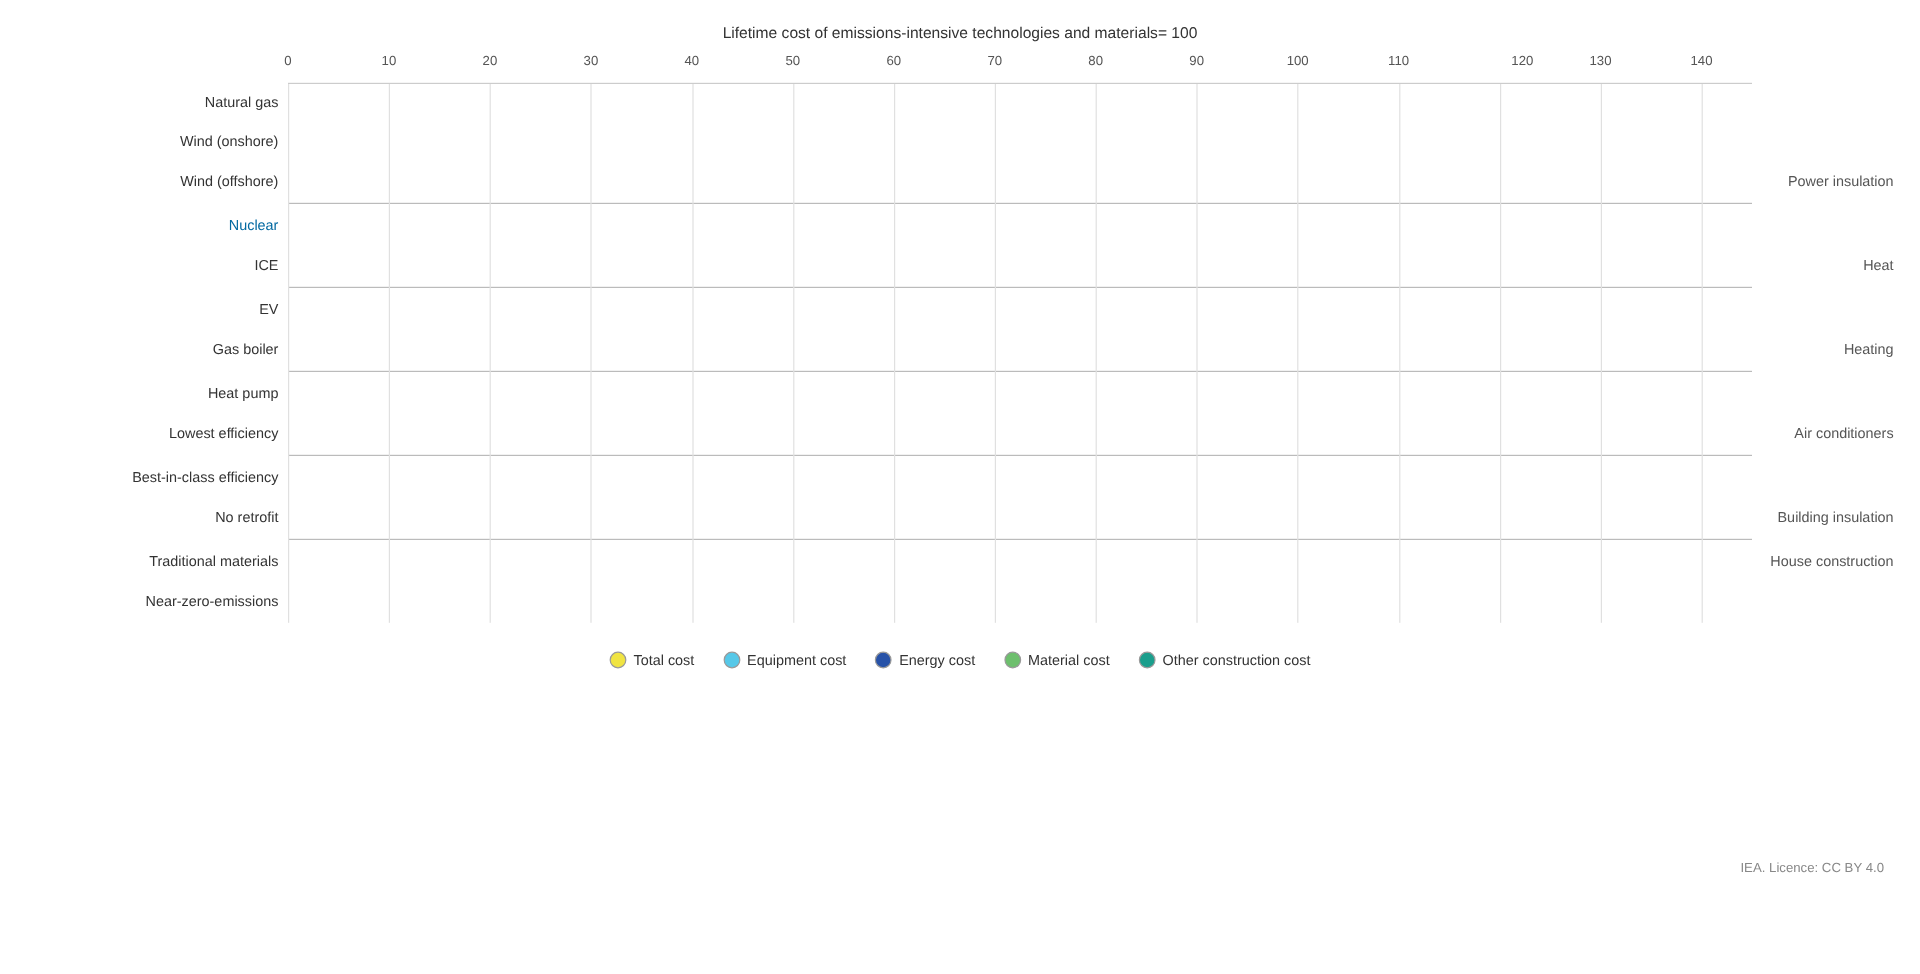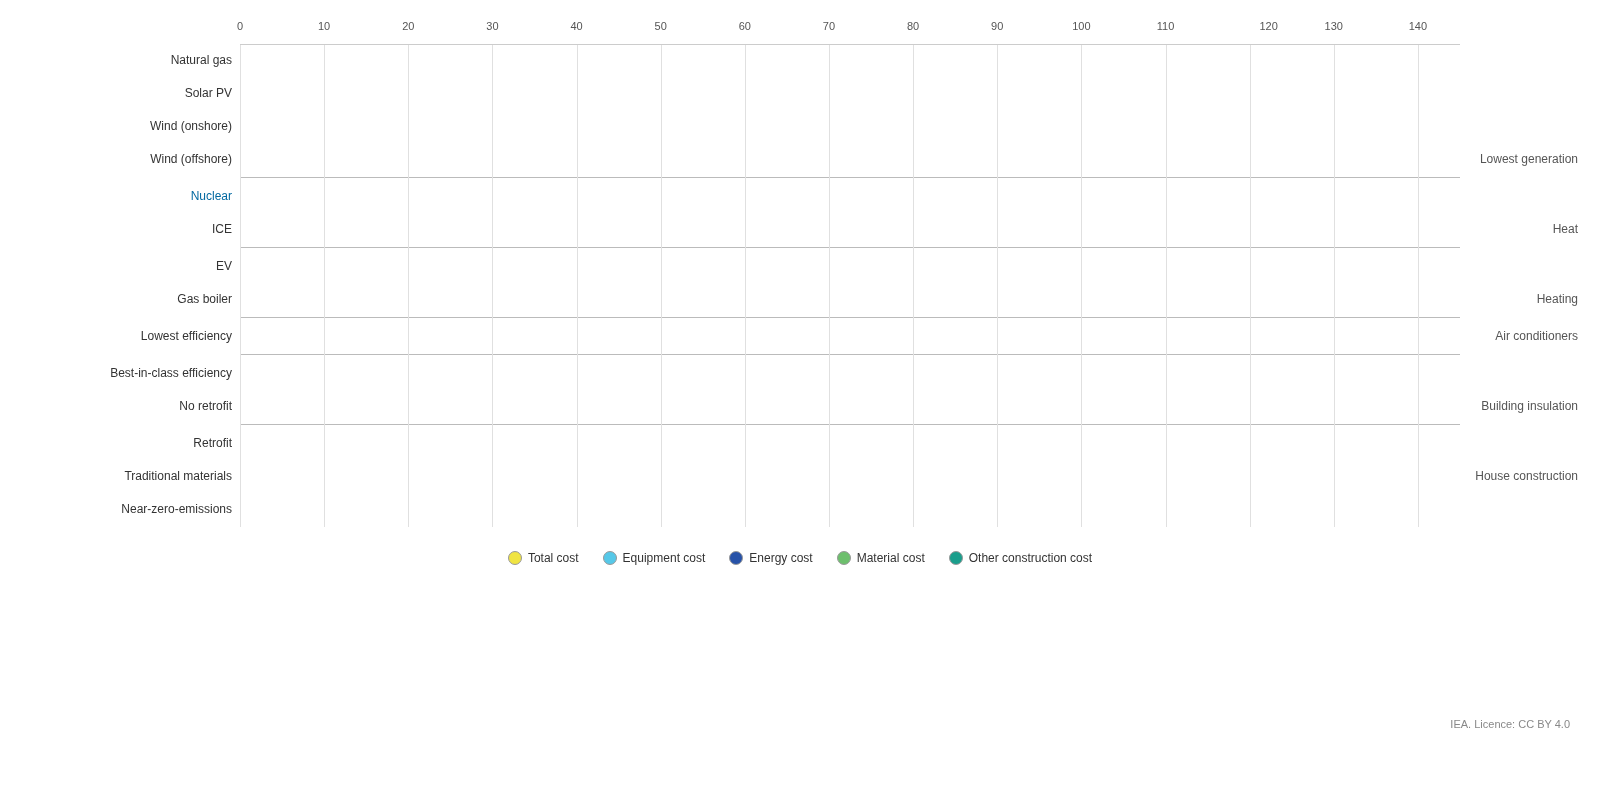--- a/index.html
+++ b/index.html
@@ -14,20 +14,21 @@
     .bar-segment { height: 22px; display: inline-block; }
     .grid-line { position: absolute; top: 0; bottom: 0; width: 1px; background: #e0e0e0; pointer-events: none; }
     .legend { display: flex; align-items: center; justify-content: center; gap: 24px; margin-top: 16px; padding-top: 8px; }
     .legend-item { display: flex; align-items: center; gap: 6px; font-size: 12px; color: #333; }
     .credit { position: absolute; bottom: 82px; right: 30px; font-size: 11px; color: #888; }
   </style>
 </head>
 <body>
 
 <div class="chart-container">
+  <div class="chart-title">Lifetime cost of emissions-intensive technologies and materials= 100</div>
   <div class="chart-area" id="chart-area">
       <div class="x-axis-top" style="position: relative; margin-left: 220px; margin-right: 120px; height: 25px;">
         <div class="x-tick" style="position: absolute; left: 0%; top: 0px; display: flex; flex-direction: column; align-items: center;">
           <span class="x-tick-label" style="font-size: 11px; color: rgb(85, 85, 85); transform: translateX(-50%);">0</span>
         </div>
         <div class="x-tick" style="position: absolute; left: 6.89655%; top: 0px; display: flex; flex-direction: column; align-items: center;">
           <span class="x-tick-label" style="font-size: 11px; color: rgb(85, 85, 85); transform: translateX(-50%);">10</span>
         </div>
         <div class="x-tick" style="position: absolute; left: 13.7931%; top: 0px; display: flex; flex-direction: column; align-items: center;">
           <span class="x-tick-label" style="font-size: 11px; color: rgb(85, 85, 85); transform: translateX(-50%);">20</span>
@@ -85,37 +86,31 @@
         <div class="grid-line" style="position: absolute; left: 82.7586%; top: 0px; bottom: 0px; width: 1px; background: rgb(224, 224, 224); z-index: 0;"></div>
         <div class="grid-line" style="position: absolute; left: 89.6552%; top: 0px; bottom: 0px; width: 1px; background: rgb(224, 224, 224); z-index: 0;"></div>
         <div class="grid-line" style="position: absolute; left: 96.5517%; top: 0px; bottom: 0px; width: 1px; background: rgb(224, 224, 224); z-index: 0;"></div>
         <div class="bar-row" style="display: flex; align-items: center; height: 30px; margin-bottom: 3px; position: relative;">
           <span style="position: absolute; left: -218px; width: 210px; text-align: right; font-size: 12px; color: rgb(51, 51, 51); white-space: nowrap;">Natural gas</span>
           <div style="display: flex; height: 22px; align-items: center; z-index: 1;">
             <div class="bar-segment" style="width: 68.9655%; height: 22px; background-color: rgb(240, 228, 66); display: inline-block;"></div>
           </div>
         </div>
         <div class="bar-row" style="display: flex; align-items: center; height: 30px; margin-bottom: 3px; position: relative;">
-          <span style="position: absolute; left: -218px; width: 210px; text-align: right; font-size: 12px; color: rgb(51, 51, 51); white-space: nowrap;">Solar PV</span>
-          <div style="display: flex; height: 22px; align-items: center; z-index: 1;">
-            <div class="bar-segment" style="width: 46.8966%; height: 22px; background-color: rgb(240, 228, 66); display: inline-block;"></div>
-          </div>
-        </div>
-        <div class="bar-row" style="display: flex; align-items: center; height: 30px; margin-bottom: 3px; position: relative;">
           <span style="position: absolute; left: -218px; width: 210px; text-align: right; font-size: 12px; color: rgb(51, 51, 51); white-space: nowrap;">Wind (onshore)</span>
           <div style="display: flex; height: 22px; align-items: center; z-index: 1;">
             <div class="bar-segment" style="width: 34.4828%; height: 22px; background-color: rgb(240, 228, 66); display: inline-block;"></div>
           </div>
         </div>
         <div class="bar-row" style="display: flex; align-items: center; height: 30px; margin-bottom: 3px; position: relative;">
           <span style="position: absolute; left: -218px; width: 210px; text-align: right; font-size: 12px; color: rgb(51, 51, 51); white-space: nowrap;">Wind (offshore)</span>
           <div style="display: flex; height: 22px; align-items: center; z-index: 1;">
             <div class="bar-segment" style="width: 49.6552%; height: 22px; background-color: rgb(240, 228, 66); display: inline-block;"></div>
           </div>
-          <span style="position: absolute; right: -118px; font-size: 12px; color: rgb(85, 85, 85); white-space: nowrap;">Lowest generation</span>
+          <span style="position: absolute; right: -118px; font-size: 12px; color: rgb(85, 85, 85); white-space: nowrap;">Power insulation</span>
         </div>
         <div style="height: 1px; background: rgb(187, 187, 187); margin: 3px 0px;"></div>
         <div class="bar-row" style="display: flex; align-items: center; height: 30px; margin-bottom: 3px; position: relative;">
           <span style="position: absolute; left: -218px; width: 210px; text-align: right; font-size: 12px; color: #0369a1; white-space: nowrap;">Nuclear</span>
           <div style="display: flex; height: 22px; align-items: center; z-index: 1;">
             <div class="bar-segment" style="width: 89.6552%; height: 22px; background-color: rgb(240, 228, 66); display: inline-block;"></div>
           </div>
         </div>
         <div class="bar-row" style="display: flex; align-items: center; height: 30px; margin-bottom: 3px; position: relative;">
           <span style="position: absolute; left: -218px; width: 210px; text-align: right; font-size: 12px; color: rgb(51, 51, 51); white-space: nowrap;">ICE</span>
@@ -136,20 +131,27 @@
         <div class="bar-row" style="display: flex; align-items: center; height: 30px; margin-bottom: 3px; position: relative;">
           <span style="position: absolute; left: -218px; width: 210px; text-align: right; font-size: 12px; color: rgb(51, 51, 51); white-space: nowrap;">Gas boiler</span>
           <div style="display: flex; height: 22px; align-items: center; z-index: 1;">
             <div class="bar-segment" style="width: 33.1034%; height: 22px; background-color: rgb(86, 200, 232); display: inline-block;"></div>
             <div class="bar-segment" style="width: 35.8621%; height: 22px; background-color: rgb(39, 82, 168); display: inline-block;"></div>
           </div>
           <span style="position: absolute; right: -118px; font-size: 12px; color: rgb(85, 85, 85); white-space: nowrap;">Heating</span>
         </div>
         <div style="height: 1px; background: rgb(187, 187, 187); margin: 3px 0px;"></div>
         <div class="bar-row" style="display: flex; align-items: center; height: 30px; margin-bottom: 3px; position: relative;">
+          <span style="position: absolute; left: -218px; width: 210px; text-align: right; font-size: 12px; color: rgb(51, 51, 51); white-space: nowrap;">Heat pump</span>
+          <div style="display: flex; height: 22px; align-items: center; z-index: 1;">
+            <div class="bar-segment" style="width: 49.6552%; height: 22px; background-color: rgb(86, 200, 232); display: inline-block;"></div>
+            <div class="bar-segment" style="width: 29.6552%; height: 22px; background-color: rgb(39, 82, 168); display: inline-block;"></div>
+          </div>
+        </div>
+        <div class="bar-row" style="display: flex; align-items: center; height: 30px; margin-bottom: 3px; position: relative;">
           <span style="position: absolute; left: -218px; width: 210px; text-align: right; font-size: 12px; color: rgb(51, 51, 51); white-space: nowrap;">Lowest efficiency</span>
           <div style="display: flex; height: 22px; align-items: center; z-index: 1;">
             <div class="bar-segment" style="width: 20.6897%; height: 22px; background-color: rgb(86, 200, 232); display: inline-block;"></div>
             <div class="bar-segment" style="width: 48.2759%; height: 22px; background-color: rgb(39, 82, 168); display: inline-block;"></div>
           </div>
           <span style="position: absolute; right: -118px; font-size: 12px; color: rgb(85, 85, 85); white-space: nowrap;">Air conditioners</span>
         </div>
         <div style="height: 1px; background: rgb(187, 187, 187); margin: 3px 0px;"></div>
         <div class="bar-row" style="display: flex; align-items: center; height: 30px; margin-bottom: 3px; position: relative;">
           <span style="position: absolute; left: -218px; width: 210px; text-align: right; font-size: 12px; color: rgb(51, 51, 51); white-space: nowrap;">Best-in-class efficiency</span>
@@ -160,27 +162,20 @@
         </div>
         <div class="bar-row" style="display: flex; align-items: center; height: 30px; margin-bottom: 3px; position: relative;">
           <span style="position: absolute; left: -218px; width: 210px; text-align: right; font-size: 12px; color: rgb(51, 51, 51); white-space: nowrap;">No retrofit</span>
           <div style="display: flex; height: 22px; align-items: center; z-index: 1;">
             <div class="bar-segment" style="width: 20.6897%; height: 22px; background-color: rgb(86, 200, 232); display: inline-block;"></div>
             <div class="bar-segment" style="width: 46.8966%; height: 22px; background-color: rgb(39, 82, 168); display: inline-block;"></div>
           </div>
           <span style="position: absolute; right: -118px; font-size: 12px; color: rgb(85, 85, 85); white-space: nowrap;">Building insulation</span>
         </div>
         <div style="height: 1px; background: rgb(187, 187, 187); margin: 3px 0px;"></div>
-        <div class="bar-row" style="display: flex; align-items: center; height: 30px; margin-bottom: 3px; position: relative;">
-          <span style="position: absolute; left: -218px; width: 210px; text-align: right; font-size: 12px; color: rgb(51, 51, 51); white-space: nowrap;">Retrofit</span>
-          <div style="display: flex; height: 22px; align-items: center; z-index: 1;">
-            <div class="bar-segment" style="width: 44.8276%; height: 22px; background-color: rgb(86, 200, 232); display: inline-block;"></div>
-            <div class="bar-segment" style="width: 19.3103%; height: 22px; background-color: rgb(39, 82, 168); display: inline-block;"></div>
-          </div>
-        </div>
         <div class="bar-row" style="display: flex; align-items: center; height: 30px; margin-bottom: 3px; position: relative;">
           <span style="position: absolute; left: -218px; width: 210px; text-align: right; font-size: 12px; color: rgb(51, 51, 51); white-space: nowrap;">Traditional materials</span>
           <div style="display: flex; height: 22px; align-items: center; z-index: 1;">
             <div class="bar-segment" style="width: 3.44828%; height: 22px; background-color: rgb(109, 191, 109); display: inline-block;"></div>
             <div class="bar-segment" style="width: 65.5172%; height: 22px; background-color: rgb(26, 158, 140); display: inline-block;"></div>
           </div>
           <span style="position: absolute; right: -118px; font-size: 12px; color: rgb(85, 85, 85); white-space: nowrap;">House construction</span>
         </div>
         <div class="bar-row" style="display: flex; align-items: center; height: 30px; margin-bottom: 3px; position: relative;">
           <span style="position: absolute; left: -218px; width: 210px; text-align: right; font-size: 12px; color: rgb(51, 51, 51); white-space: nowrap;">Near-zero-emissions</span>

